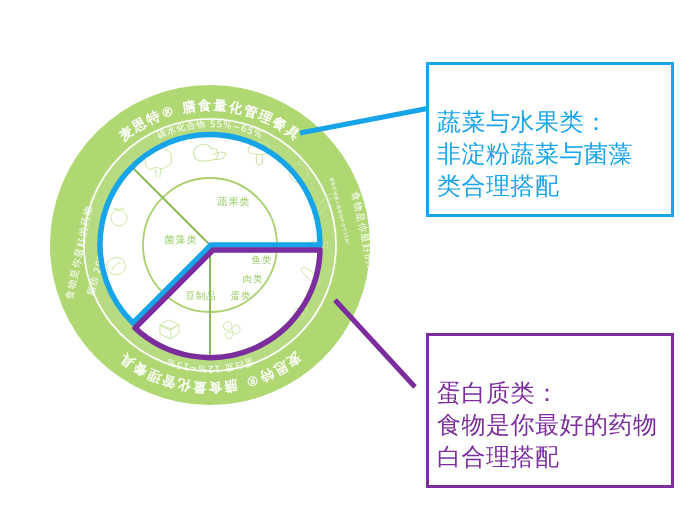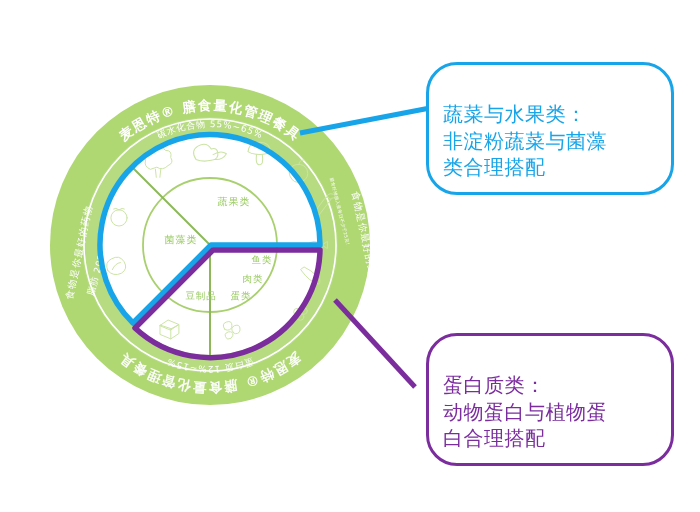--- a/index.html
+++ b/index.html
@@ -23,26 +23,25 @@
   svg.layer {
     position: absolute;
     left: 0; top: 0;
     width: 700px;
     height: 512px;
   }
   .callout {
     position: absolute;
     box-sizing: border-box;
     background: #ffffff;
-    padding: 9px 12px 11px 14px;
+    padding: 9px 12px 11px 8px;
     line-height: 1.34;
     letter-spacing: 0.5px;
     white-space: pre-line;
-    font-size: 20px;
-    border-radius: 31px;
+    font-size: 24px;
   }
   #callout-veg {
     left: 426px;
     top: 62px;
     width: 248px;
     border: 3px solid #18A4E8;
     color: #18A4E8;
   }
   #callout-pro {
     left: 426px;
@@ -265,17 +264,17 @@
   </svg>
 
   <div class="callout" id="callout-veg">
     <span>蔬菜与水果类：
 非淀粉蔬菜与菌藻
 类合理搭配</span>
   </div>
 
   <div class="callout" id="callout-pro">
     <span>蛋白质类：
-动物蛋白与植物蛋
+食物是你最好的药物
 白合理搭配</span>
   </div>
 
 </div>
 
 </body></html>

